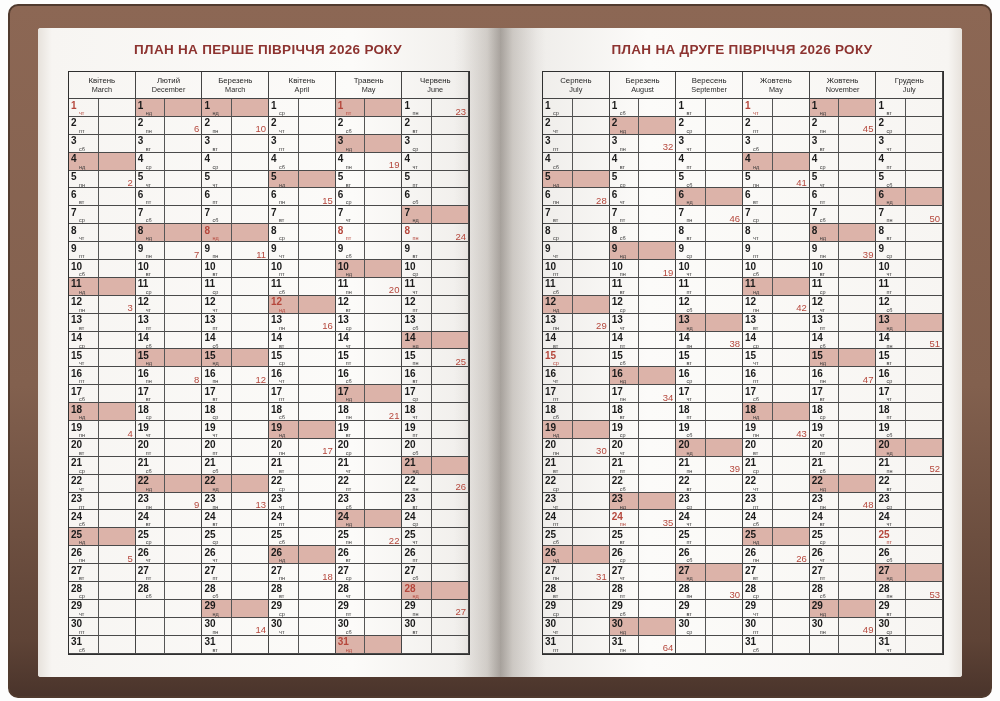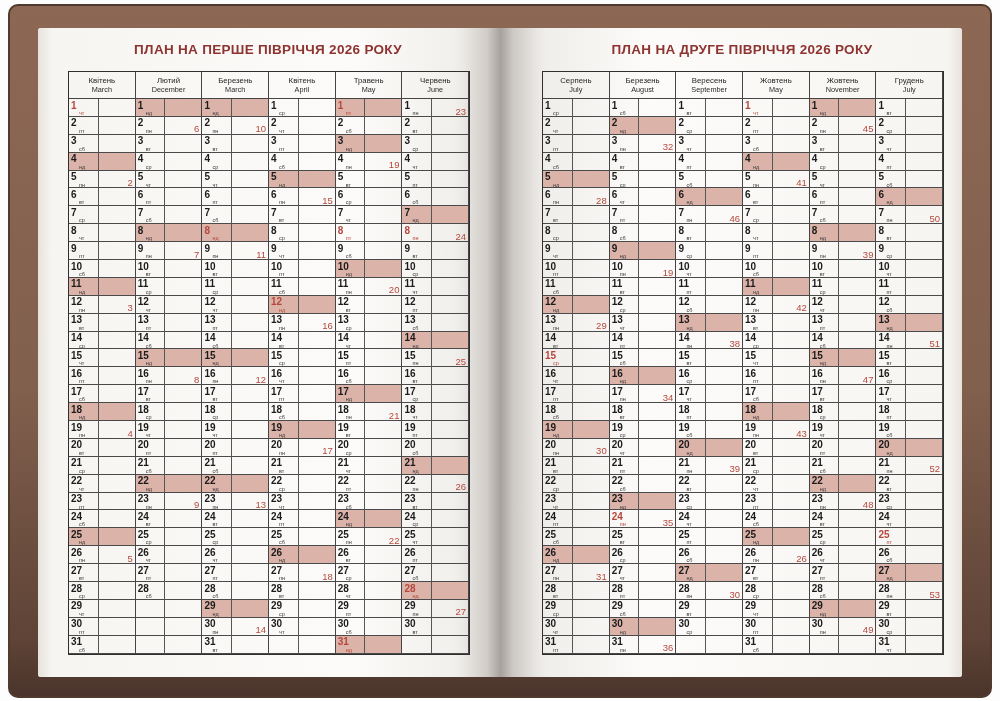--- a/index.html
+++ b/index.html
@@ -1300,21 +1300,21 @@
           <div class="n" style="grid-area: 30 / 4;"></div>
           <div class="d pink" style="grid-area: 31 / 3;">
             <span class="num">30</span>
             <span class="wd">нд</span>
           </div>
           <div class="n pink" style="grid-area: 31 / 4;"></div>
           <div class="d" style="grid-area: 32 / 3;">
             <span class="num">31</span>
             <span class="wd">пн</span>
           </div>
-          <div class="n" style="grid-area: 32 / 4;"><span class="wk">36</span></div>
+          <div class="n" style="grid-area: 32 / 4;"><span class="wk">64</span></div>
           <div class="h" style="grid-area: 1 / 5 / auto / span 2;">
             <div class="hu">Вересень</div>
             <div class="he">September</div>
           </div>
           <div class="d" style="grid-area: 2 / 5;">
             <span class="num">1</span>
             <span class="wd">вт</span>
           </div>
           <div class="n" style="grid-area: 2 / 6;"></div>
           <div class="d" style="grid-area: 3 / 5;">

